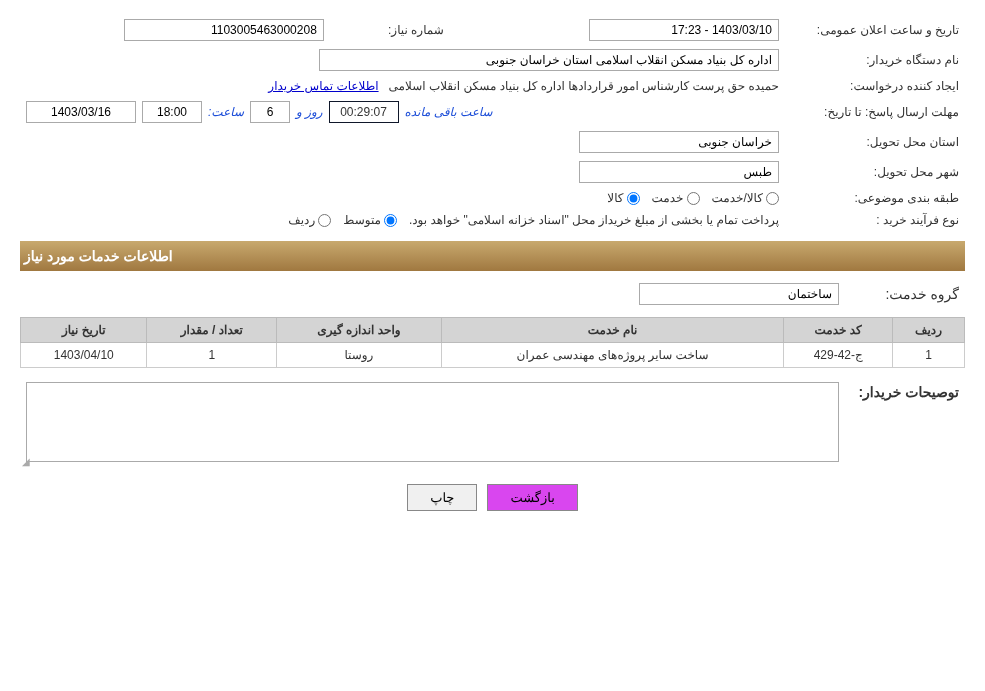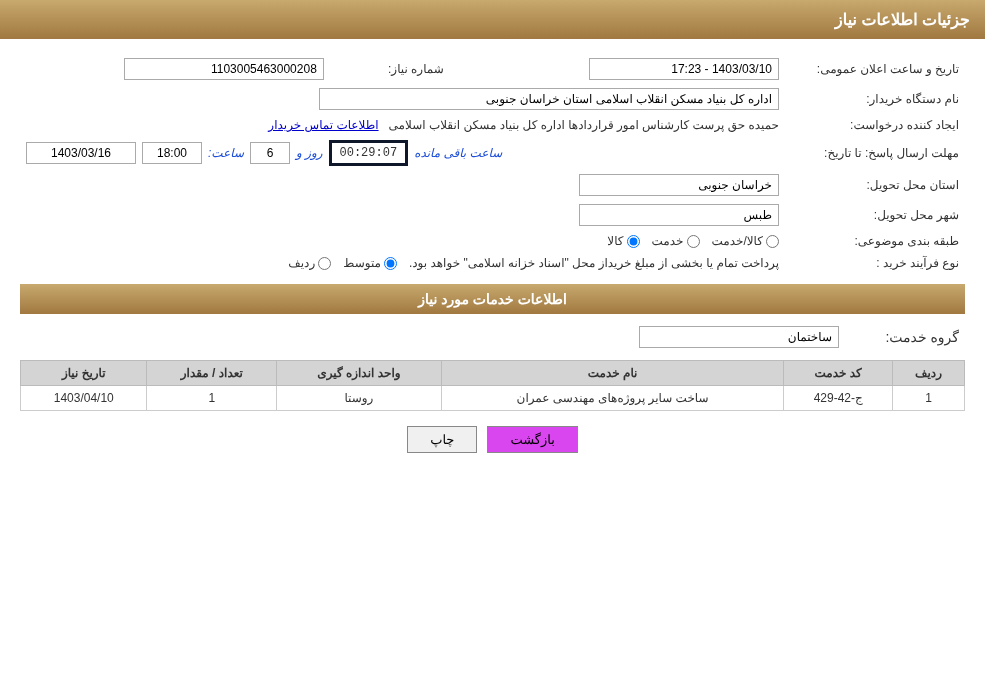--- a/index.html
+++ b/index.html
@@ -67,21 +67,21 @@
     }
     .row-flex {
       display: flex;
       align-items: center;
       gap: 6px;
       justify-content: flex-end;
     }
     .section-title {
       background: linear-gradient(to bottom, #c8a96e, #a07840);
       color: #fff;
-      text-align: center;
+      text-align: left;
       padding: 7px 4px;
       font-size: 14px;
       font-weight: bold;
       margin: 10px 0 8px 0;
     }
     .radio-group {
       display: flex;
       gap: 12px;
       align-items: center;
       direction: rtl;
@@ -138,28 +138,27 @@
     }
     .btn-back {
       background: #d946ef;
     }
     .inline-label {
       font-size: 12px;
       color: #1d4ed8;
       font-style: italic;
     }
     .countdown-box {
-      border: 3px solid #0f172a;
+      border: 1px solid #0f172a;
       background: #fff;
       padding: 3px 8px;
       font-size: 12px;
       display: inline-block;
       min-width: 70px;
       text-align: center;
-      font-family: Liberation Mono, monospace;
     }
     .shrh-box {
       border: 1px solid #aaa;
       background: #fff;
       padding: 6px 8px;
       font-size: 12px;
       direction: rtl;
       min-height: 50px;
       width: 100%;
       position: relative;
@@ -173,23 +172,20 @@
       cursor: se-resize;
       color: #aaa;
       font-size: 10px;
     }
   </style>
 </head>
 <body>
 
 <div class="page-wrapper">
 
-  <div class="header-bar">
-    <span>جزئیات اطلاعات نیاز</span>
-  </div>
 
   <div class="content-area">
 
     <table class="info-table">
 
       <tbody>
           <tr>
         <td class="label-cell" style="width:180px;">تاریخ و ساعت اعلان عمومی:</td>
         <td class="value-cell">
           <input type="text" class="input-box input-box-small" readonly="" style="width: 190px;" value="1403/03/10 - 17:23">
@@ -315,20 +311,31 @@
       <td>1</td>
       <td>ج-42-429</td>
       <td>ساخت سایر پروژه‌های مهندسی عمران</td>
       <td>روستا</td>
       <td>1</td>
       <td>1403/04/10</td>
     </tr>
         </tbody>
     </table>
 
+    <table class="info-table" style="margin-top:10px;">
+      <tbody>
+          <tr>
+        <td class="label-cell" style="width:120px; font-weight:bold; font-size:14px; vertical-align:top; padding-top:6px;">توصیحات خریدار:</td>
+        <td style="position:relative;">
+          <textarea class="textarea-box" style=""></textarea>
+          <span style="position:absolute; bottom:2px; left:2px; font-size:10px; color:#aaa;">◢</span>
+        </td>
+      </tr>
+    </tbody>
+      </table>
 
     <div class="buttons-row">
       <button class="btn btn-back">بازگشت</button>
       <button class="btn btn-print">چاپ</button>
     </div>
 
   </div>
 </div>
 
 </body></html>

